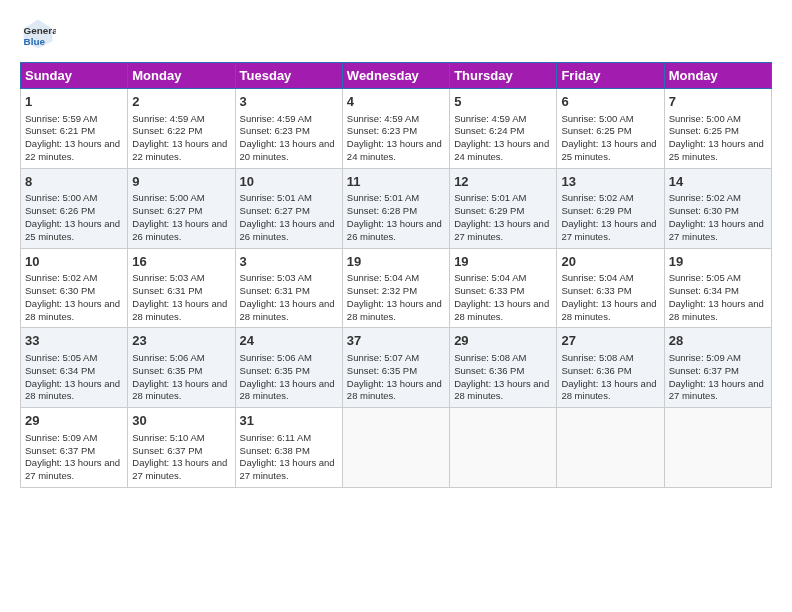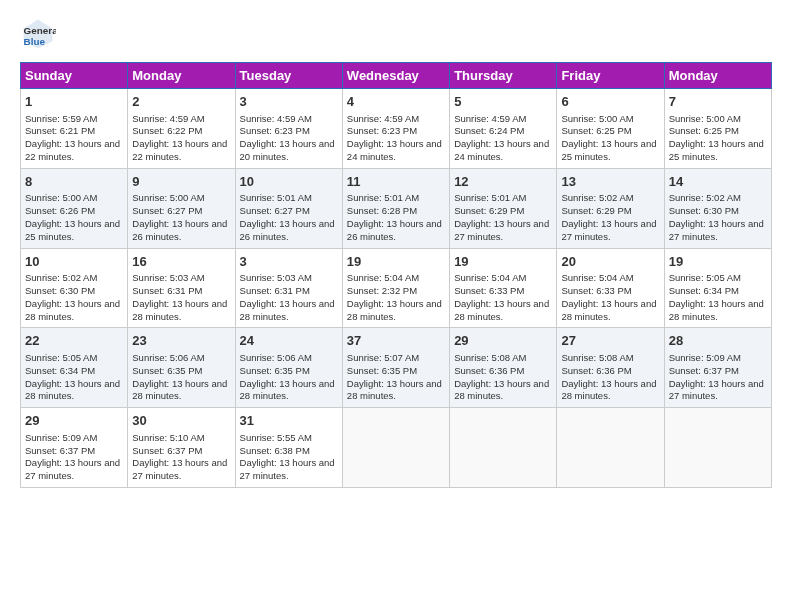--- a/index.html
+++ b/index.html
@@ -141,32 +141,32 @@
         <tr>
           <td><span class="day-num">10</span><span>Sunrise: 5:02 AM</span><br><span>Sunset: 6:30 PM</span><br><span>Daylight: 13 hours and 28 minutes.</span></td>
           <td><span class="day-num">16</span><span>Sunrise: 5:03 AM</span><br><span>Sunset: 6:31 PM</span><br><span>Daylight: 13 hours and 28 minutes.</span></td>
           <td><span class="day-num">3</span><span>Sunrise: 5:03 AM</span><br><span>Sunset: 6:31 PM</span><br><span>Daylight: 13 hours and 28 minutes.</span></td>
           <td><span class="day-num">19</span><span>Sunrise: 5:04 AM</span><br><span>Sunset: 2:32 PM</span><br><span>Daylight: 13 hours and 28 minutes.</span></td>
           <td><span class="day-num">19</span><span>Sunrise: 5:04 AM</span><br><span>Sunset: 6:33 PM</span><br><span>Daylight: 13 hours and 28 minutes.</span></td>
           <td><span class="day-num">20</span><span>Sunrise: 5:04 AM</span><br><span>Sunset: 6:33 PM</span><br><span>Daylight: 13 hours and 28 minutes.</span></td>
           <td><span class="day-num">19</span><span>Sunrise: 5:05 AM</span><br><span>Sunset: 6:34 PM</span><br><span>Daylight: 13 hours and 28 minutes.</span></td>
         </tr>
         <tr>
-          <td><span class="day-num">22</span><span>Sunrise: 5:05 AM</span><br><span>Sunset: 6:34 PM</span><br><span>Daylight: 13 hours and 28 minutes.</span></td>
+          <td><span class="day-num">33</span><span>Sunrise: 5:05 AM</span><br><span>Sunset: 6:34 PM</span><br><span>Daylight: 13 hours and 28 minutes.</span></td>
           <td><span class="day-num">23</span><span>Sunrise: 5:06 AM</span><br><span>Sunset: 6:35 PM</span><br><span>Daylight: 13 hours and 28 minutes.</span></td>
           <td><span class="day-num">24</span><span>Sunrise: 5:06 AM</span><br><span>Sunset: 6:35 PM</span><br><span>Daylight: 13 hours and 28 minutes.</span></td>
           <td><span class="day-num">37</span><span>Sunrise: 5:07 AM</span><br><span>Sunset: 6:35 PM</span><br><span>Daylight: 13 hours and 28 minutes.</span></td>
           <td><span class="day-num">29</span><span>Sunrise: 5:08 AM</span><br><span>Sunset: 6:36 PM</span><br><span>Daylight: 13 hours and 28 minutes.</span></td>
           <td><span class="day-num">27</span><span>Sunrise: 5:08 AM</span><br><span>Sunset: 6:36 PM</span><br><span>Daylight: 13 hours and 28 minutes.</span></td>
           <td><span class="day-num">28</span><span>Sunrise: 5:09 AM</span><br><span>Sunset: 6:37 PM</span><br><span>Daylight: 13 hours and 27 minutes.</span></td>
         </tr>
         <tr>
           <td><span class="day-num">29</span><span>Sunrise: 5:09 AM</span><br><span>Sunset: 6:37 PM</span><br><span>Daylight: 13 hours and 27 minutes.</span></td>
           <td><span class="day-num">30</span><span>Sunrise: 5:10 AM</span><br><span>Sunset: 6:37 PM</span><br><span>Daylight: 13 hours and 27 minutes.</span></td>
-          <td><span class="day-num">31</span><span>Sunrise: 5:55 AM</span><br><span>Sunset: 6:38 PM</span><br><span>Daylight: 13 hours and 27 minutes.</span></td>
+          <td><span class="day-num">31</span><span>Sunrise: 6:11 AM</span><br><span>Sunset: 6:38 PM</span><br><span>Daylight: 13 hours and 27 minutes.</span></td>
           <td class="empty-cell">&nbsp;</td>
           <td class="empty-cell">&nbsp;</td>
           <td class="empty-cell">&nbsp;</td>
           <td class="empty-cell">&nbsp;</td>
         </tr>
       </tbody>
   </table>
 </div>
 
 </body></html>

